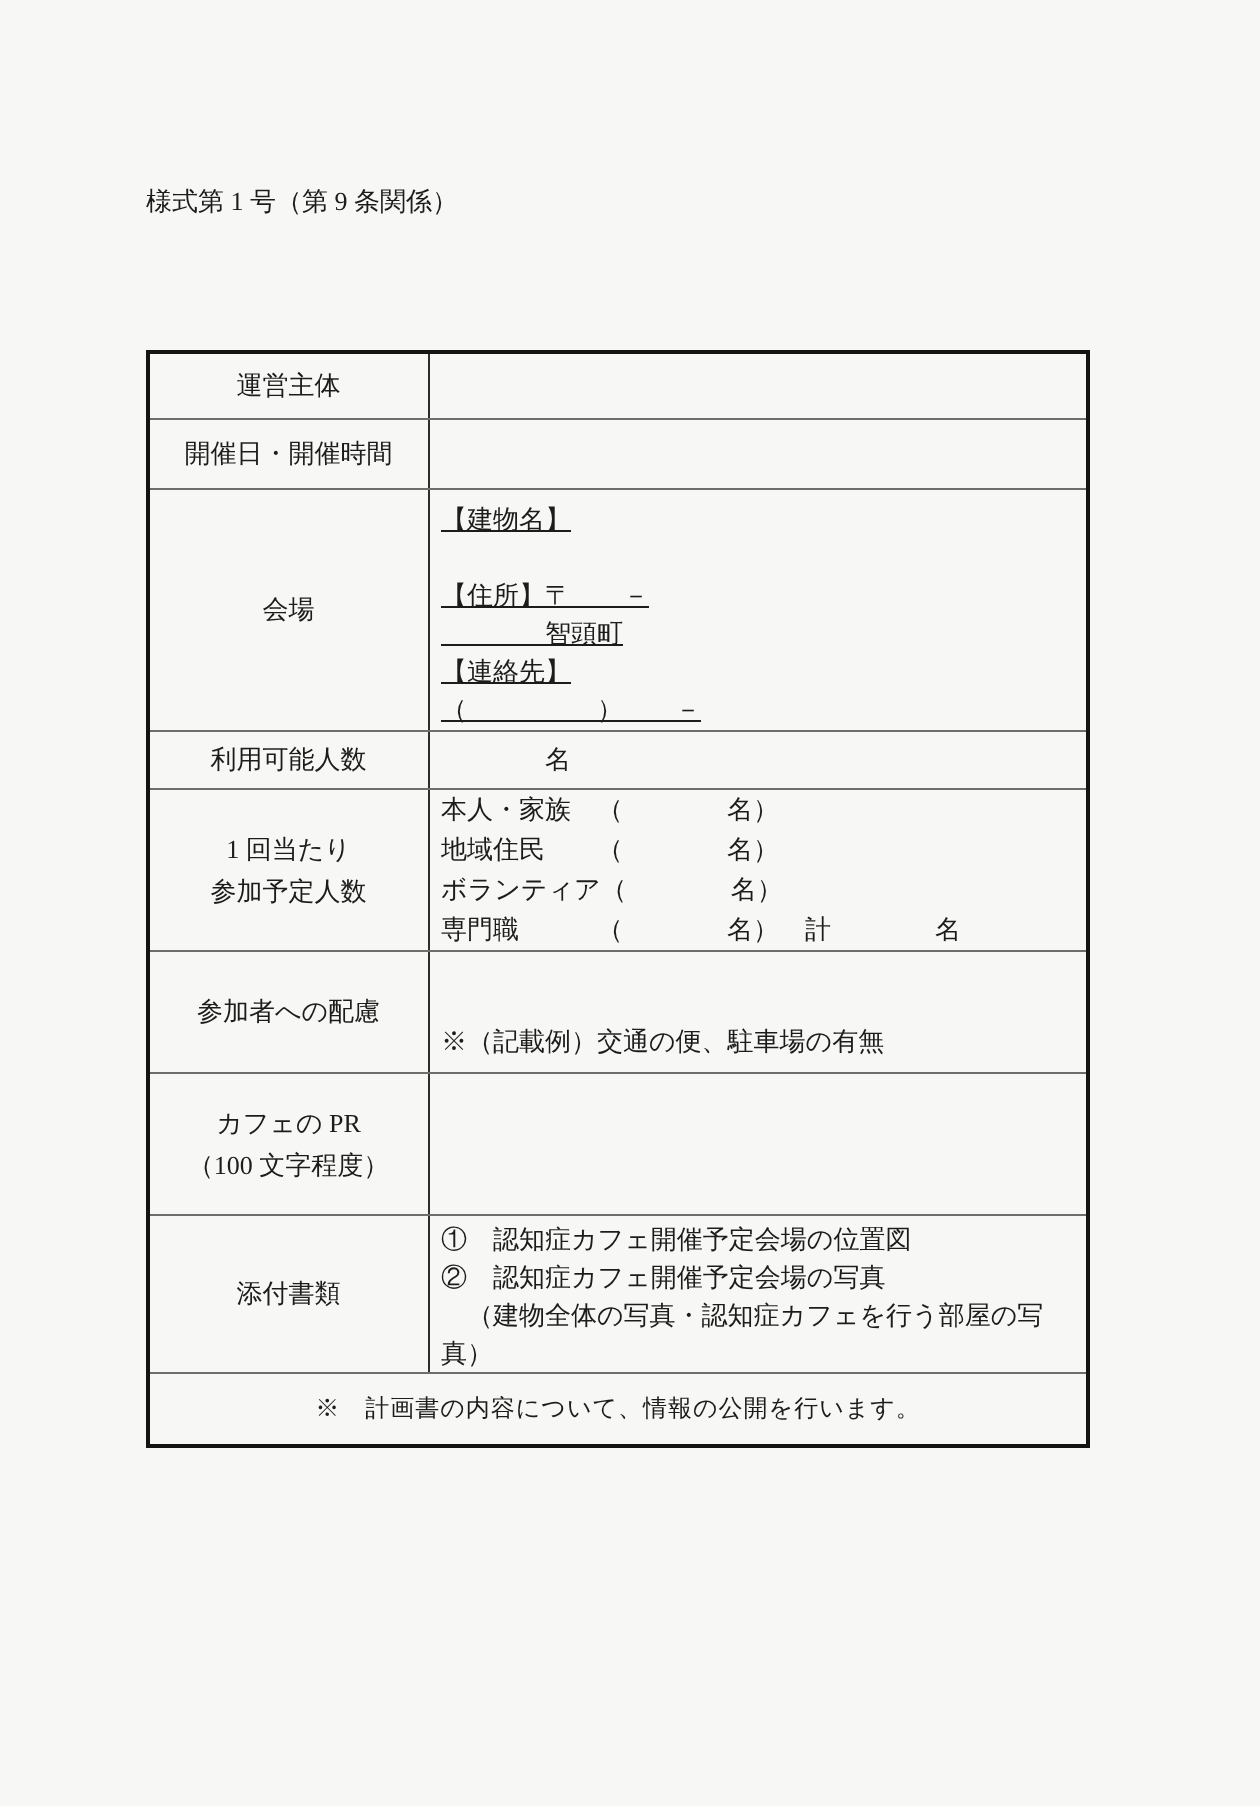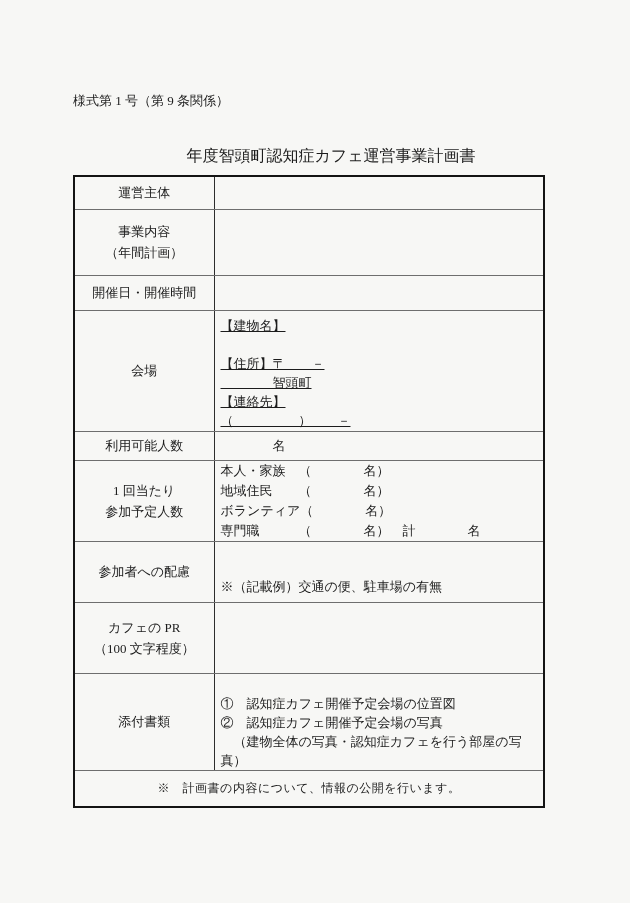--- a/index.html
+++ b/index.html
@@ -42,53 +42,47 @@
     vertical-align:middle;text-align:left;
   }
   
   .rh1{height:38px}.rh2{height:33px}.rh3{height:66px}.rh4{height:35px}
   .rh5{height:121px}.rh6{height:29px}.rh7{height:80px}.rh8{height:61px}
   .rh9{height:71px}.rh10{height:59px}.rh11{height:37px}
   
   tr.r-venue td.val{vertical-align:top;padding-top:5px;text-decoration:underline;}
   tr.r-participants td.val{vertical-align:middle;line-height:20px;}
   tr.r-consideration td.val{vertical-align:bottom;padding-bottom:6px;}
-  tr.r-attachments td.val{vertical-align:top;padding-top:20px;line-height:19px;}
+  tr.r-attachments td.val{vertical-align:top;padding-top:2px;line-height:19px;}
   td.footer-cell{
     text-align:center;vertical-align:middle;
     font-size:12px;letter-spacing:0.5px;white-space:pre;
   }
 </style>
 </head>
 <body>
 
 <div class="page">
 
   <div class="form-number">様式第 1 号（第 9 条関係）</div>
 
-  <div class="doc-title">　　年度智頭町認知症カフェ運営事業計画書</div>
 
   <table class="plan">
     <colgroup>
       <col class="c-label">
       <col class="c-value">
     </colgroup>
 
     <tbody>
 
     <tr class="rh2">
       <th class="lbl">運営主体</th>
       <td class="val"></td>
     </tr>
 
-    <tr class="rh3">
-      <th class="lbl">事業内容
-（年間計画）</th>
-      <td class="val"></td>
-    </tr>
 
     <tr class="rh4">
       <th class="lbl">開催日・開催時間</th>
       <td class="val"></td>
     </tr>
 
     <tr class="rh5 r-venue">
       <th class="lbl">会場</th>
       <td class="val">【建物名】
 

